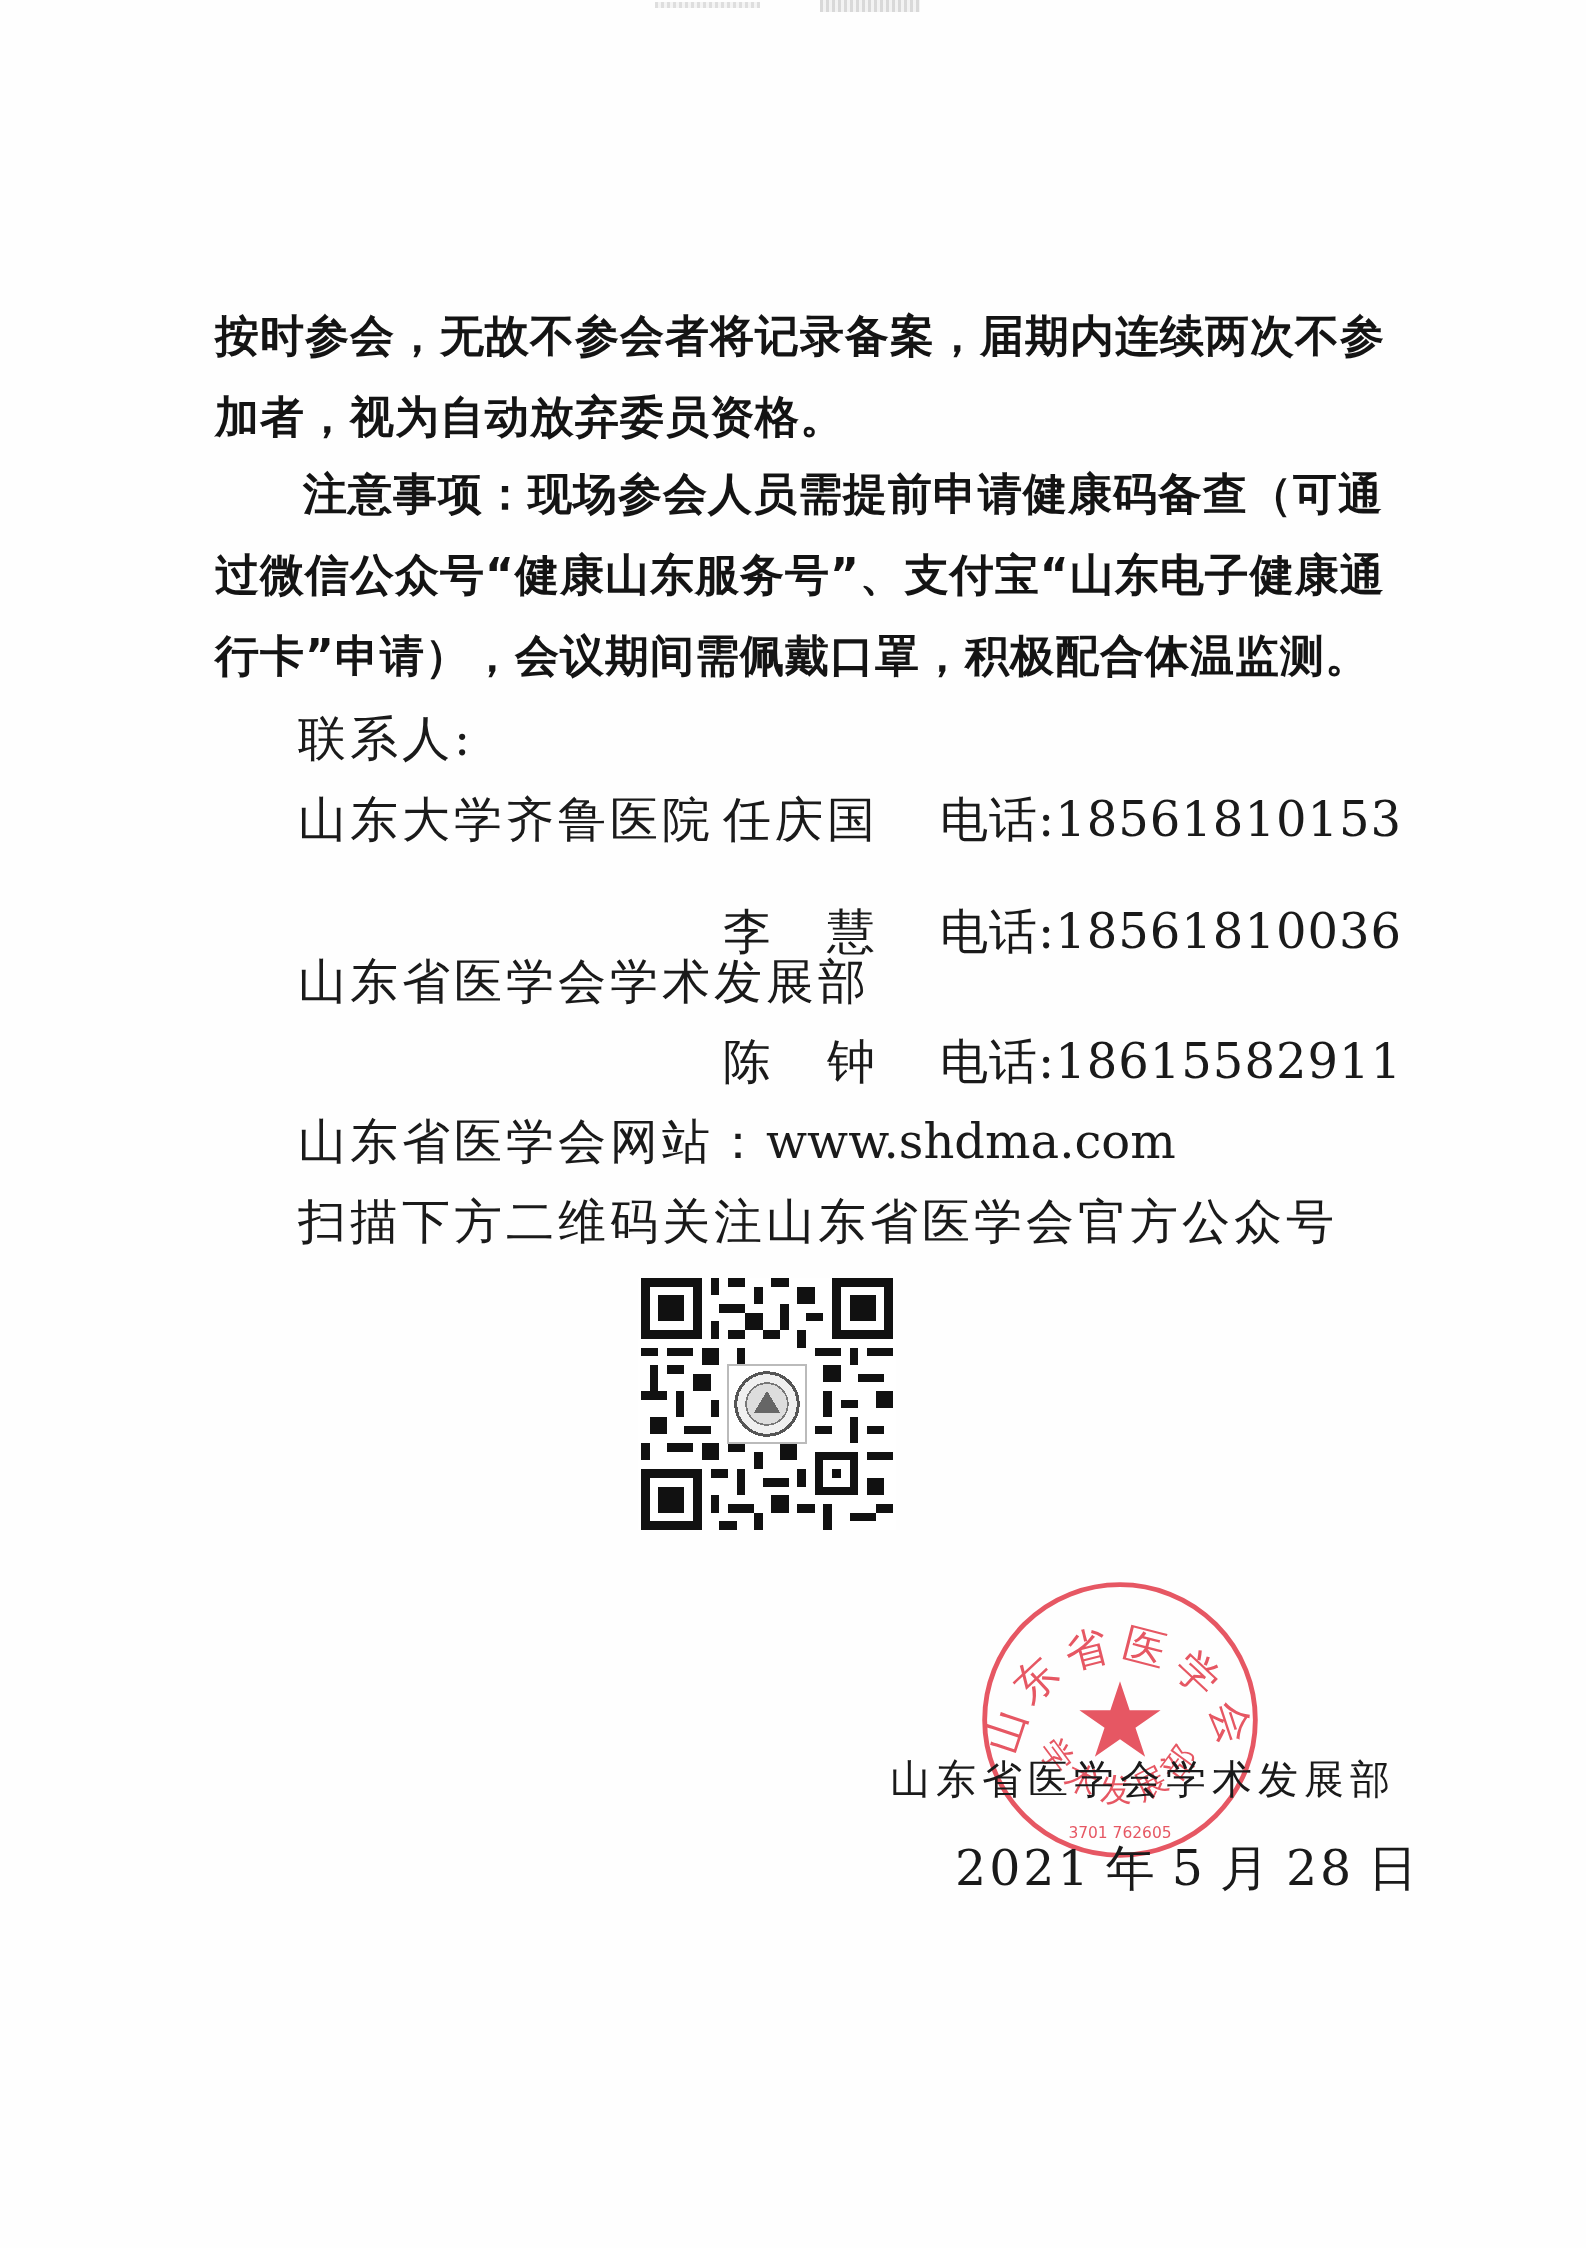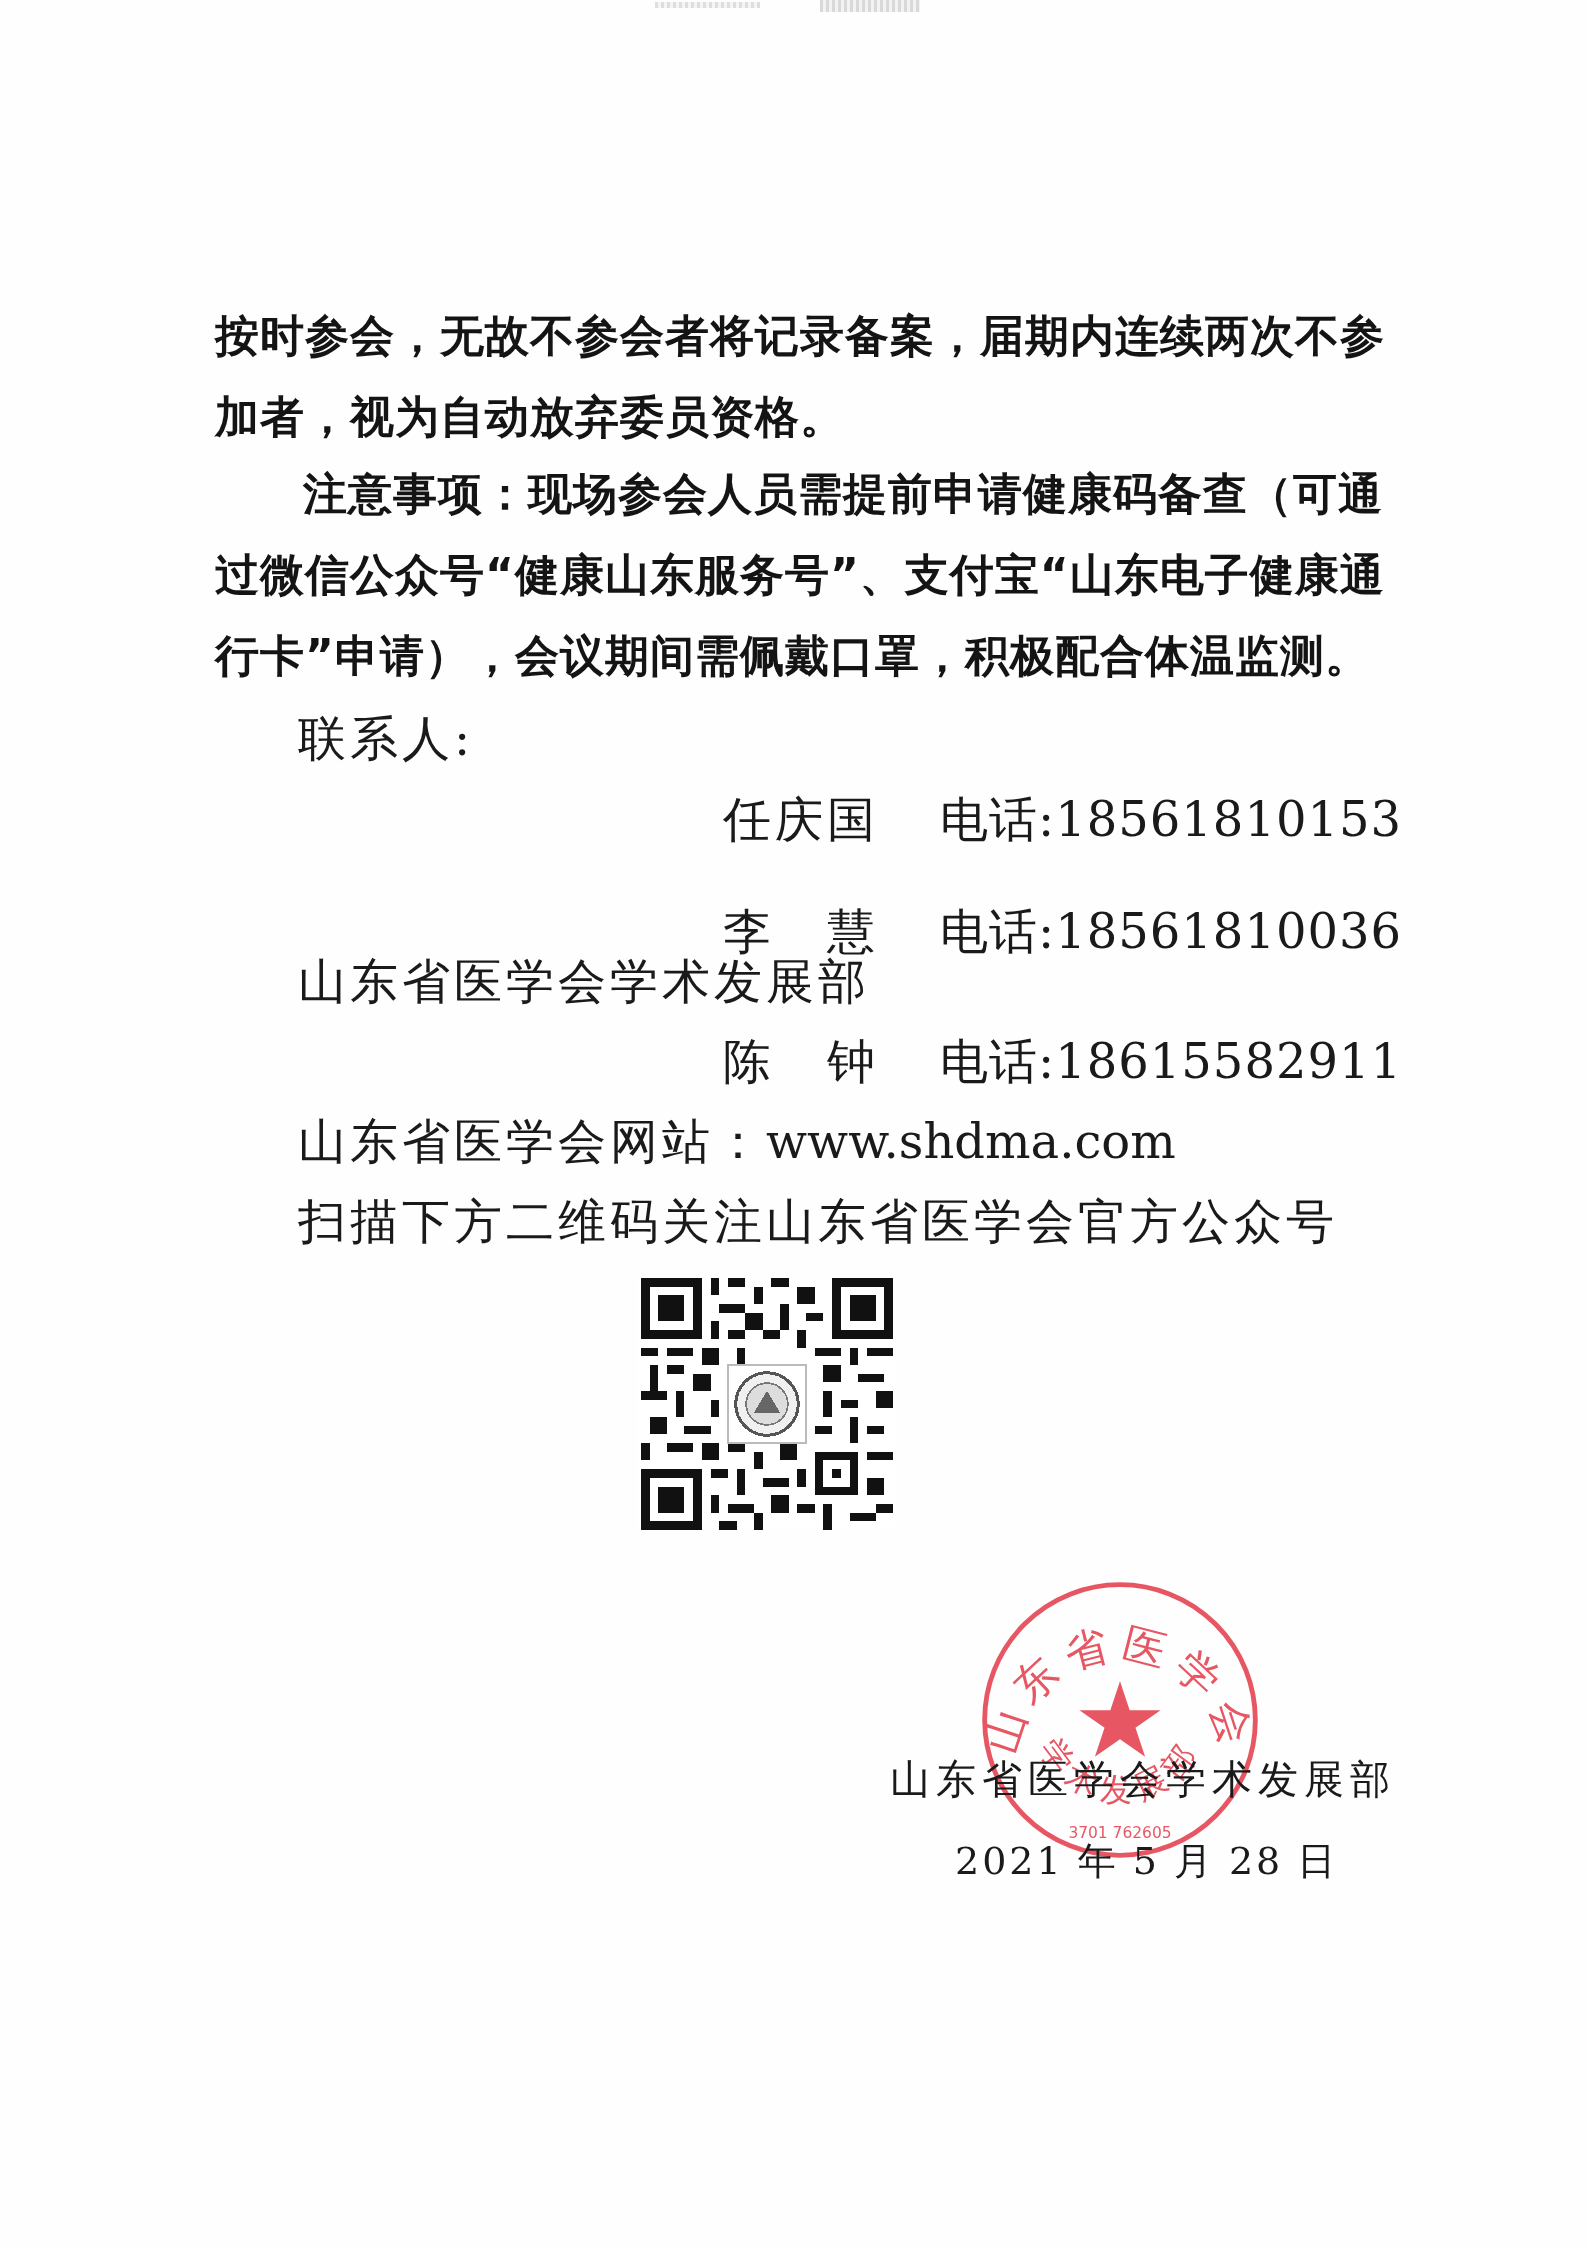--- a/index.html
+++ b/index.html
@@ -92,40 +92,41 @@
     font-size: 40px;
     letter-spacing: 6px;
     color: #1a1a1a;
     white-space: nowrap;
   }
   .sign-date {
     position: absolute;
     left: 955px;
     top: 1836px;
     font-family: "DejaVu Serif", "Liberation Serif", serif;
-    font-size: 38px;
+    font-size: 49px;
     letter-spacing: 3px;
     color: #1a1a1a;
     white-space: nowrap;
   }
   .sign-date span { margin-right: 14px; }
 </style>
 </head>
 <body>
 
 <div class="page">
 
   <div class="scan-smudge smudge-a"></div>
   <div class="scan-smudge smudge-b"></div>
 
   <p class="para para-1">按时参会，无故不参会者将记录备案，届期内连续两次不参加者，视为自动放弃委员资格。</p>
   <p class="para para-2">注意事项：现场参会人员需提前申请健康码备查（可通过微信公众号“健康山东服务号”、支付宝“山东电子健康通行卡”申请），会议期间需佩戴口罩，积极配合体温监测。</p>
 
   <div class="line contacts-label">联系人:</div>
 
+  <div class="line org-1">山东大学齐鲁医院</div>
   <div class="line person row-1">任庆国</div>
   <div class="line phone row-1">电话:18561810153</div>
 
   <div class="line person row-2">李　慧</div>
   <div class="line phone row-2">电话:18561810036</div>
 
   <div class="line org-2">山东省医学会学术发展部</div>
   <div class="line person row-3">陈　钟</div>
   <div class="line phone row-3">电话:18615582911</div>
 

